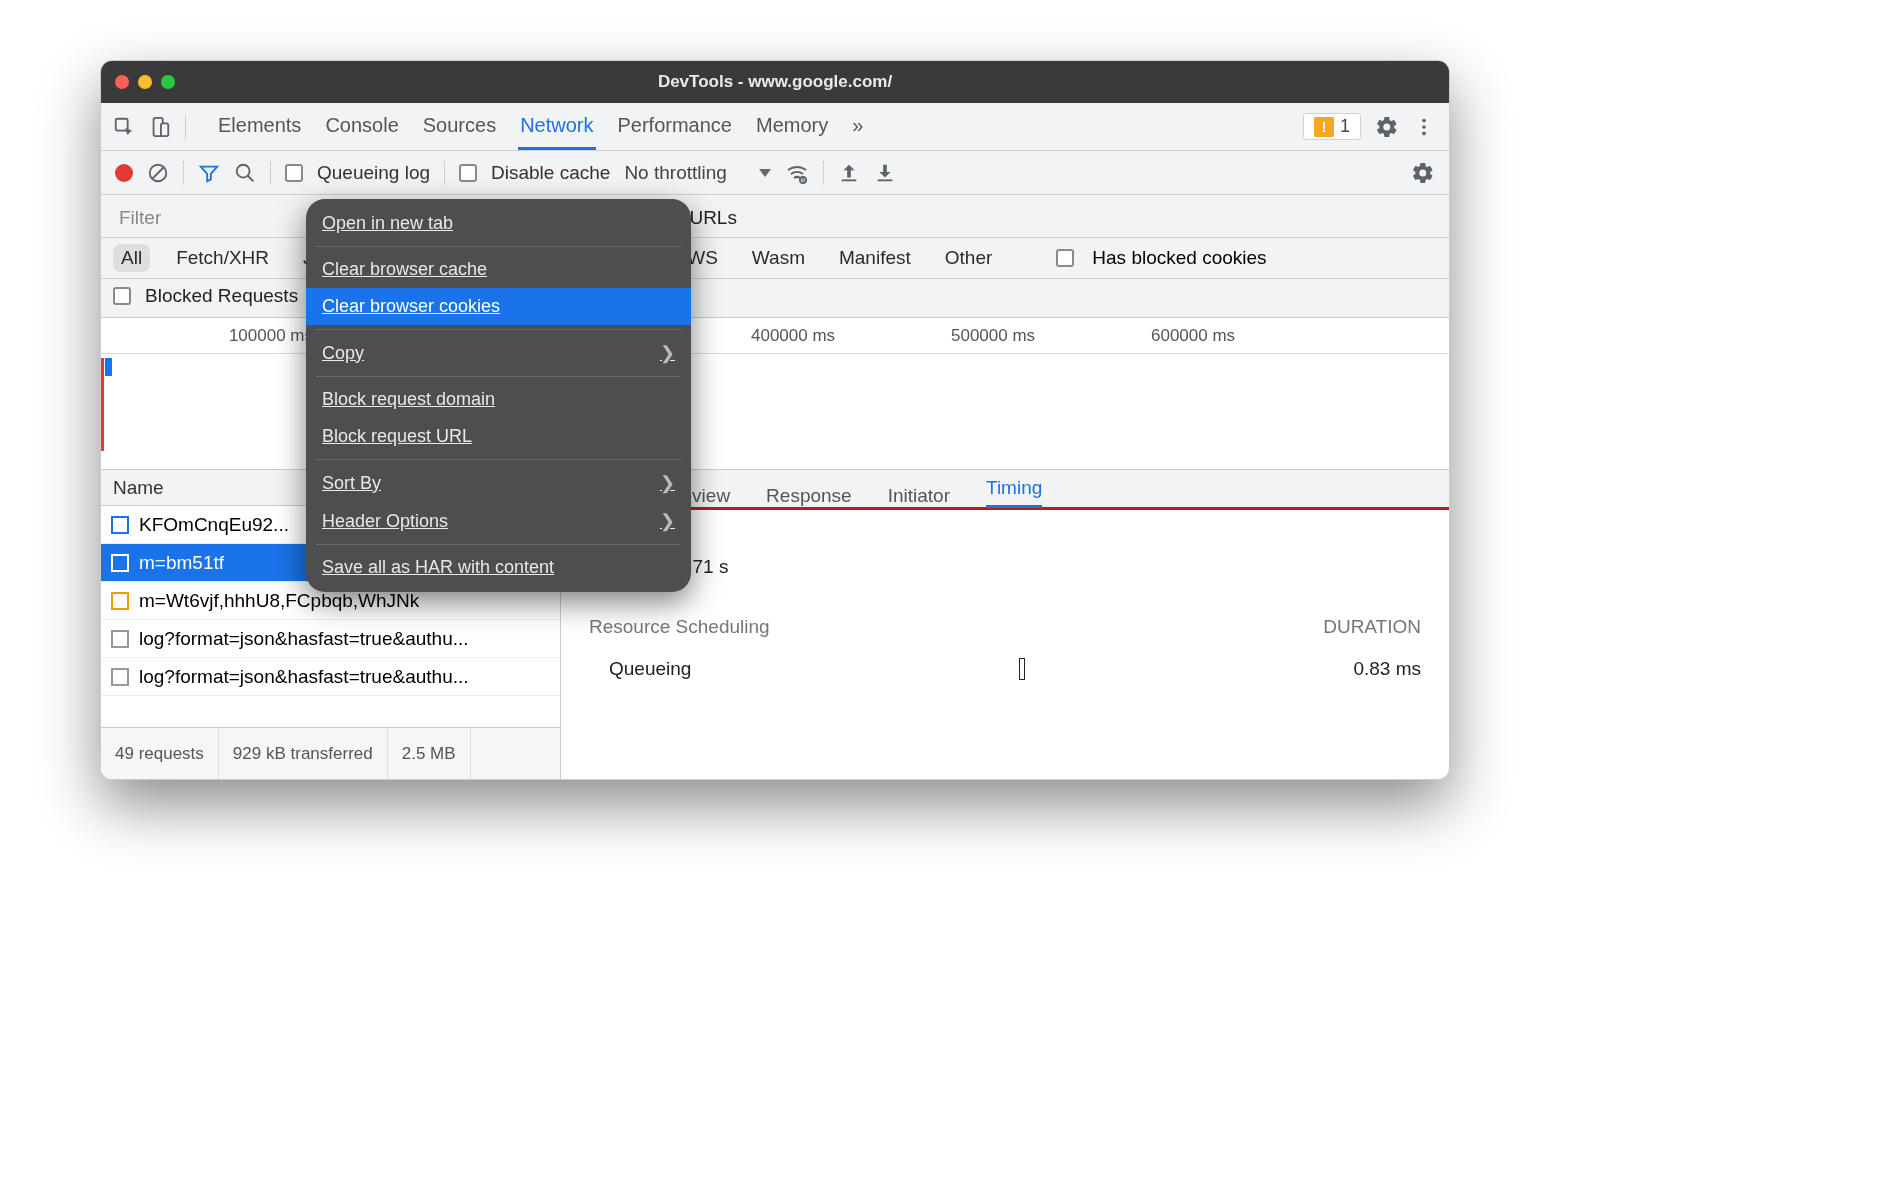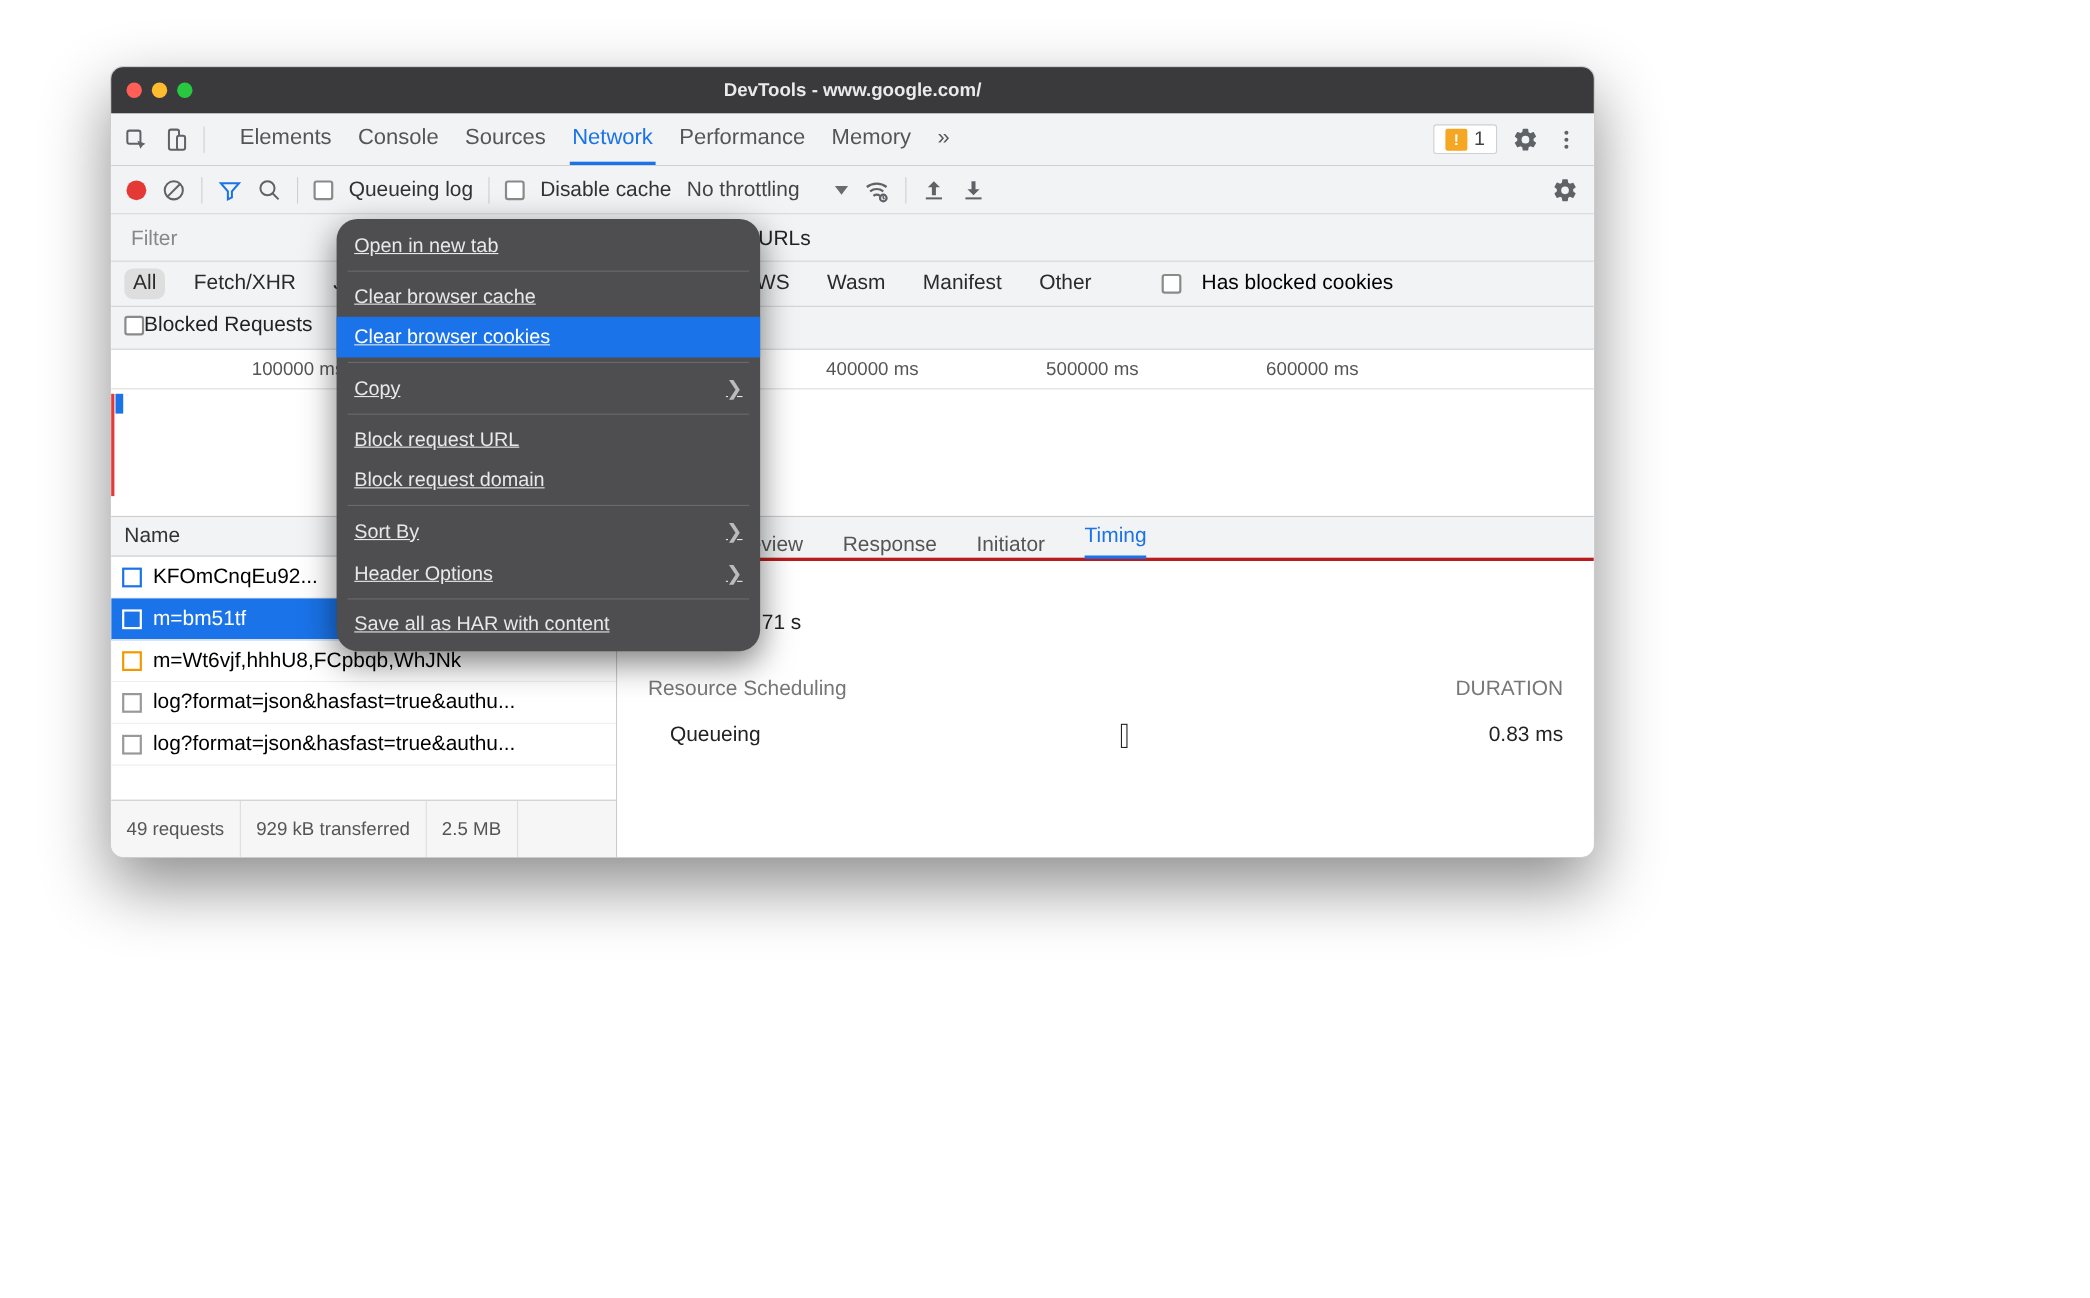--- a/index.html
+++ b/index.html
@@ -84,21 +84,21 @@
     background: #f1f3f4;
     font-size: 19px; color:#222;
     flex-shrink:0;
   }
   .filter-input {
     display:inline-block; width:180px; color:#666; padding:4px 6px;
   }
   .chiprow { padding: 6px 12px; display:flex; align-items:center; gap: 18px; flex-wrap:wrap; font-size:19px; border-bottom:1px solid #d0d0d0; background:#f1f3f4; flex-shrink:0; }
   .chip { color:#2b2b2b; padding:3px 8px; border-radius:8px; }
   .chip.active { background:#dedede; }
-  .blockedrow { padding: 6px 12px 10px 12px; display:flex; align-items:center; gap:0; font-size:19px; color:#222; border-bottom:1px solid #ccc; background:#f1f3f4; flex-shrink:0; }
+  .blockedrow { padding: 6px 12px 10px 12px; display:flex; align-items:center; gap:14px; font-size:19px; color:#222; border-bottom:1px solid #ccc; background:#f1f3f4; flex-shrink:0; }
   .timeline {
     height: 152px; border-bottom:1px solid #ccc; position:relative; background:#fff; flex-shrink:0;
   }
   .timeline-header { height:36px; border-bottom:1px solid #ddd; display:flex; font-size:17px; color:#555; }
   .timeline-header .tick { flex:1; text-align:left; padding-top:8px; }
   .timeline-body { flex:1; position:relative; height: calc(100% - 36px); }
   .tl-marker { position:absolute; left:4px; top:4px; width:7px; height:18px; background:#1a73e8; }
   .tl-red { position:absolute; left:0; top:4px; width:3px; bottom:18px; background:#e53935; }
   .details-area { flex:1; display:flex; overflow:hidden; }
   .list-pane { width:460px; display:flex; flex-direction:column; border-right:1px solid #ccc; }
@@ -367,24 +367,24 @@
     <div class="cm-item hl">
         <span>Clear browser cookies</span>
       </div>
     <div class="cm-sep"></div>
     <div class="cm-item">
       <span>Copy</span>
       <span class="cm-chevron">❯</span>
     </div>
     <div class="cm-sep"></div>
     <div class="cm-item">
+        <span>Block request domain</span>
+      </div>
+    <div class="cm-item">
         <span>Block request URL</span>
-      </div>
-    <div class="cm-item">
-        <span>Block request domain</span>
       </div>
     <div class="cm-sep"></div>
     <div class="cm-item">
       <span>Sort By</span>
       <span class="cm-chevron">❯</span>
     </div>
     <div class="cm-item">
       <span>Header Options</span>
       <span class="cm-chevron">❯</span>
     </div>

